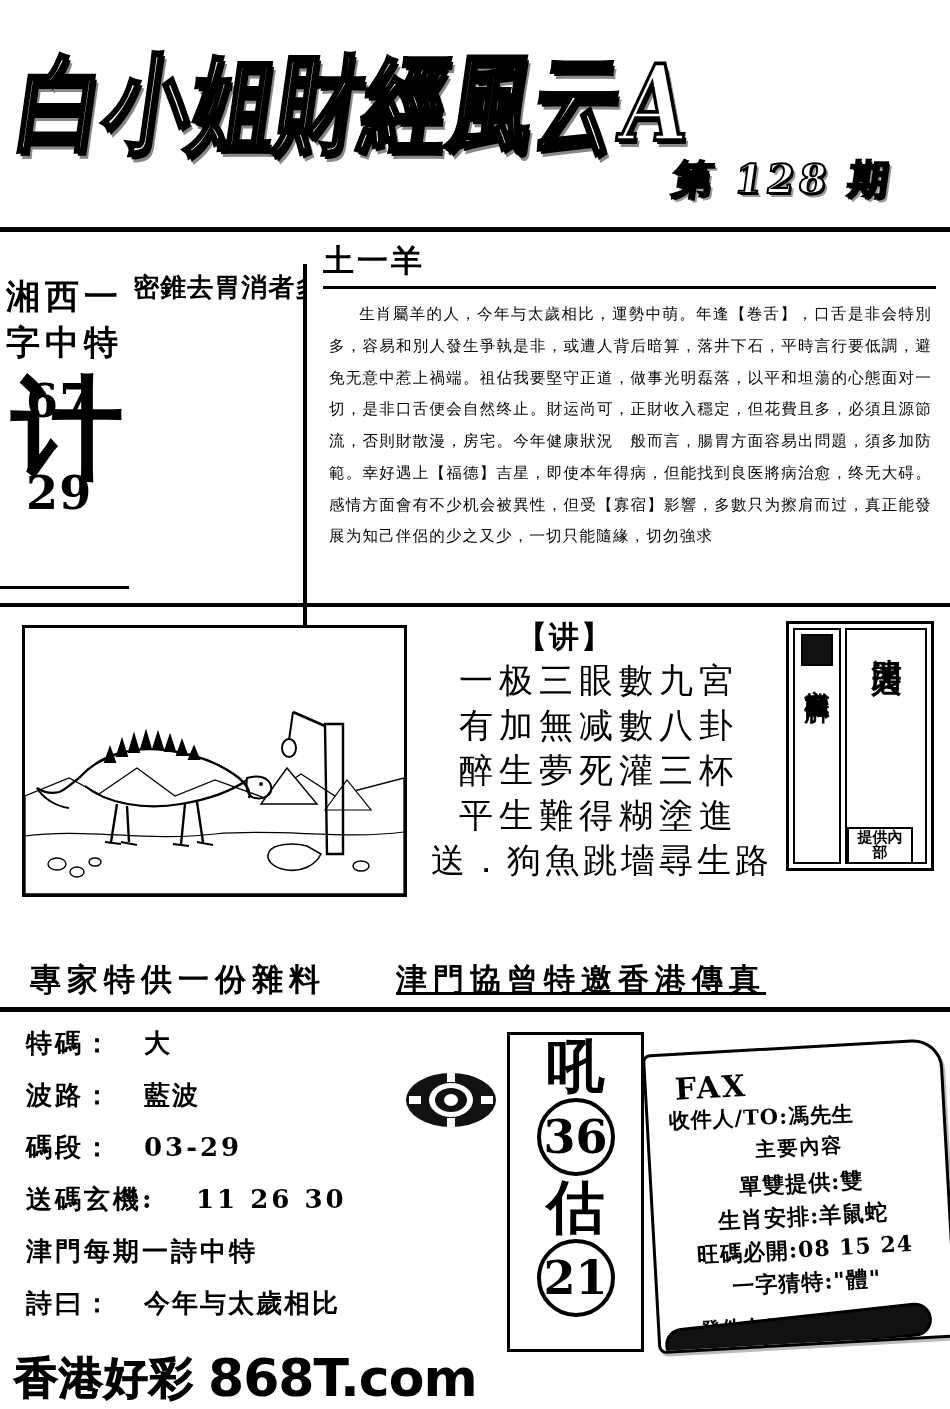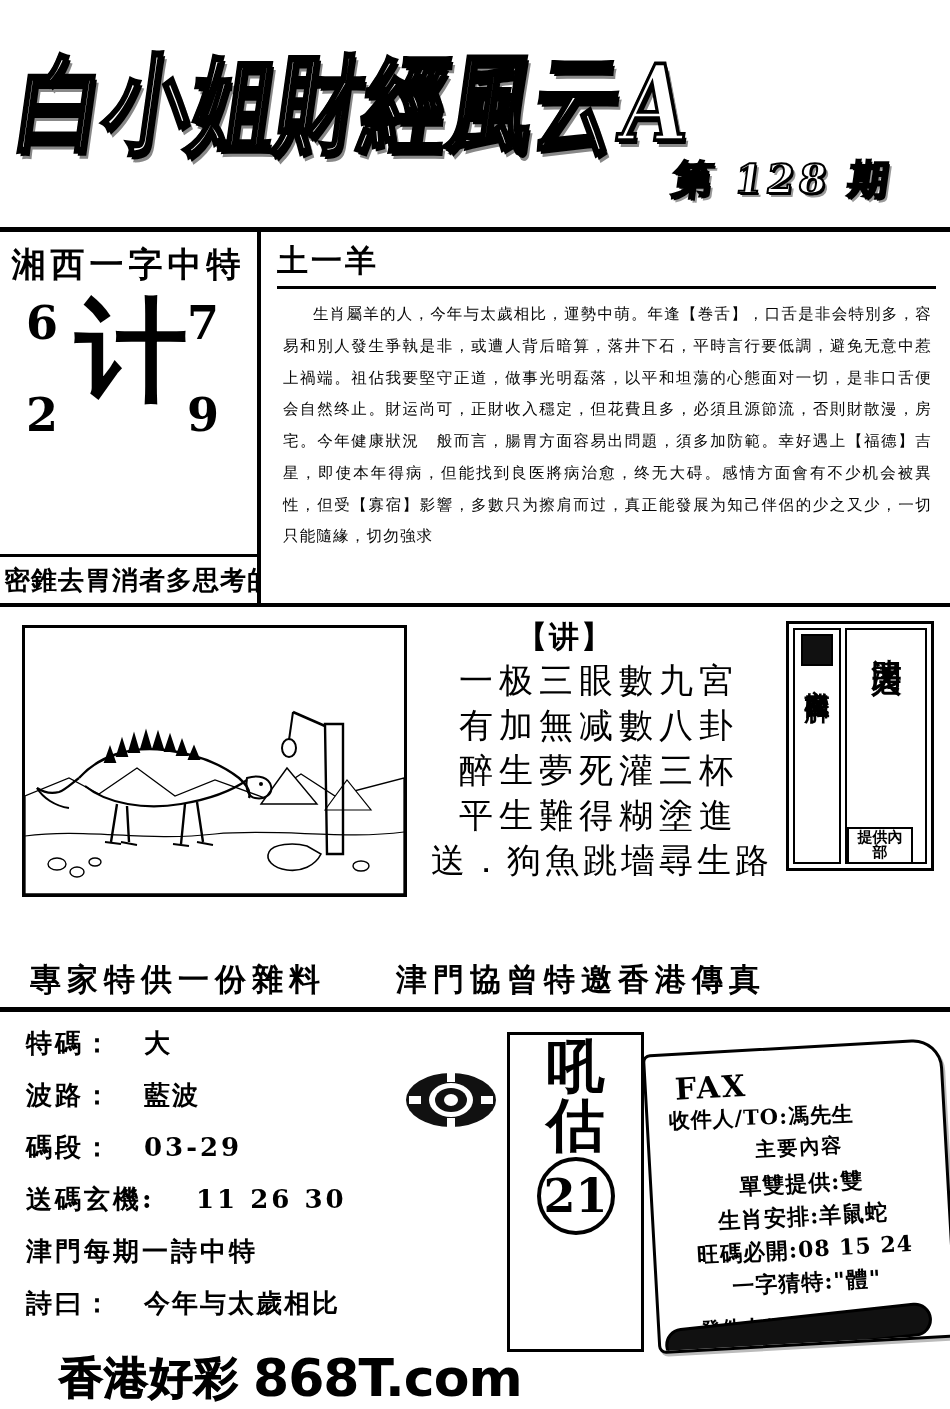--- a/index.html
+++ b/index.html
@@ -53,25 +53,26 @@
   }
 
   
   .row1 {
     display: flex;
     align-items: flex-start;
     border-bottom: 4px solid #000;
     height: 375px;
   }
   .leftcol {
-    width: 261px;
+    width: 307px;
     border-right: 4px solid #000;
     height: 100%;
     display: flex;
-    flex-direction: column;
+    flex-direction: row;
+    margin-top: 32px;
   }
   .charm-box {
     border-bottom: 3px solid #000;
     padding: 6px 4px 4px 4px;
     position: relative;
     height: 325px;
   }
   .charm-title {
     text-align: center;
     font-family: "DejaVu Serif", serif;
@@ -265,21 +266,21 @@
     padding: 2px 0 6px 0;
   }
   .banner {
     font-family: "DejaVu Serif", serif;
     font-weight: bold;
     font-size: 31px;
     letter-spacing: 6px;
     white-space: nowrap;
   }
   .banner.left { padding-left: 30px; }
-  .banner.right { padding-left: 70px; }
+  .banner.right { padding-left: 70px; text-decoration: underline; }
 
   
   .row3 {
     display: flex;
     align-items: flex-start;
     padding-top: 14px;
     height: 352px;
   }
   .datalist {
     width: 420px;
@@ -410,21 +411,20 @@
     display: flex;
     align-items: center;
     padding-left: 14px;
     gap: 14px;
   }
   .footer-cn {
     font-family: Liberation Mono, monospace;
     font-weight: bold;
     font-size: 44px;
     letter-spacing: 1px;
-    margin-left: 45px;
     -webkit-text-stroke: 1px #000;
   }
   .footer-url {
     font-family: "DejaVu Sans", sans-serif;
     font-weight: bold;
     font-size: 52px;
     letter-spacing: -1px;
   }
 </style>
 </head>
@@ -574,20 +574,21 @@
       <ellipse cx="46" cy="30" rx="7" ry="6" fill="#fff"></ellipse>
       <rect x="42" y="2" width="8" height="10" fill="#fff"></rect>
       <rect x="42" y="48" width="8" height="10" fill="#fff"></rect>
       <rect x="4" y="26" width="12" height="8" fill="#fff"></rect>
       <rect x="76" y="26" width="12" height="8" fill="#fff"></rect>
     </svg>
   </div>
 
   <div class="numcol">
     <div class="numcol-char">吼</div>
+    <div class="circle-num">36</div>
     <div class="numcol-char">估</div>
     <div class="circle-num">21</div>
   </div>
 
   <div class="fax">
     <div class="fax-paper">
       <div class="fax-title">FAX</div>
       <div class="fax-to">收件人/TO:馮先生</div>
       <div class="fax-sub">主要內容</div>
       <div class="fax-line">單雙提供:雙</div>

